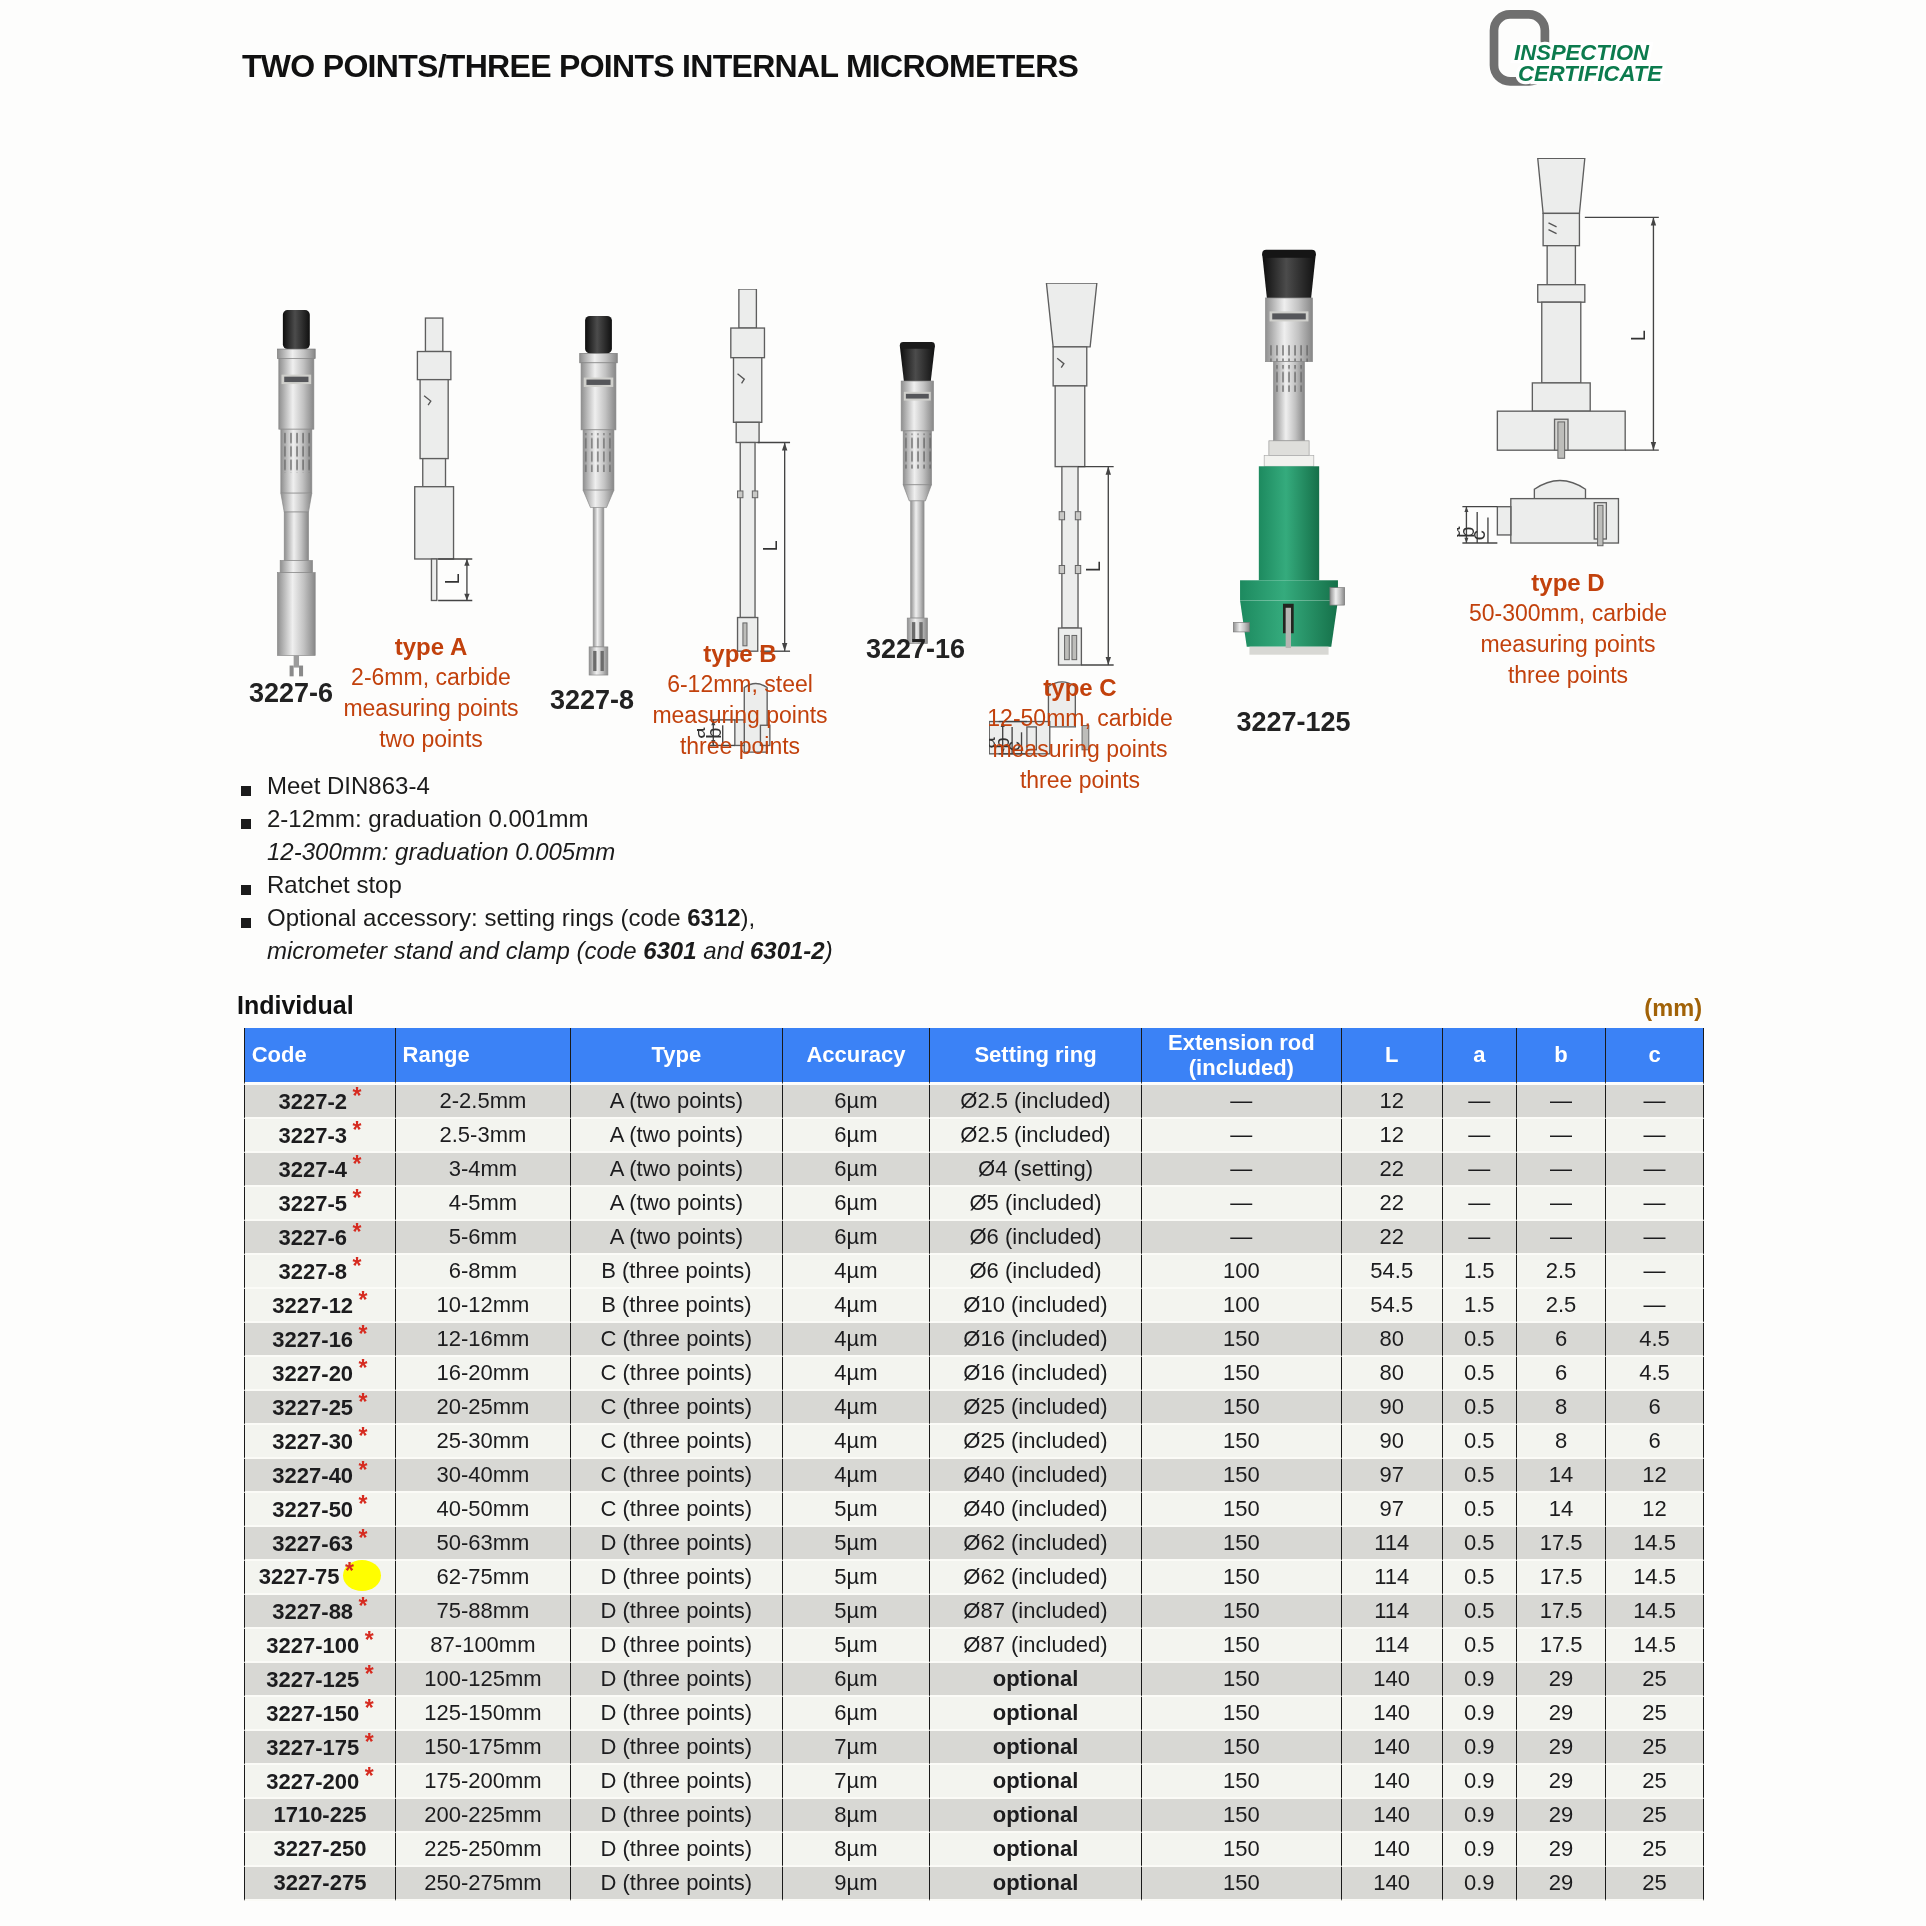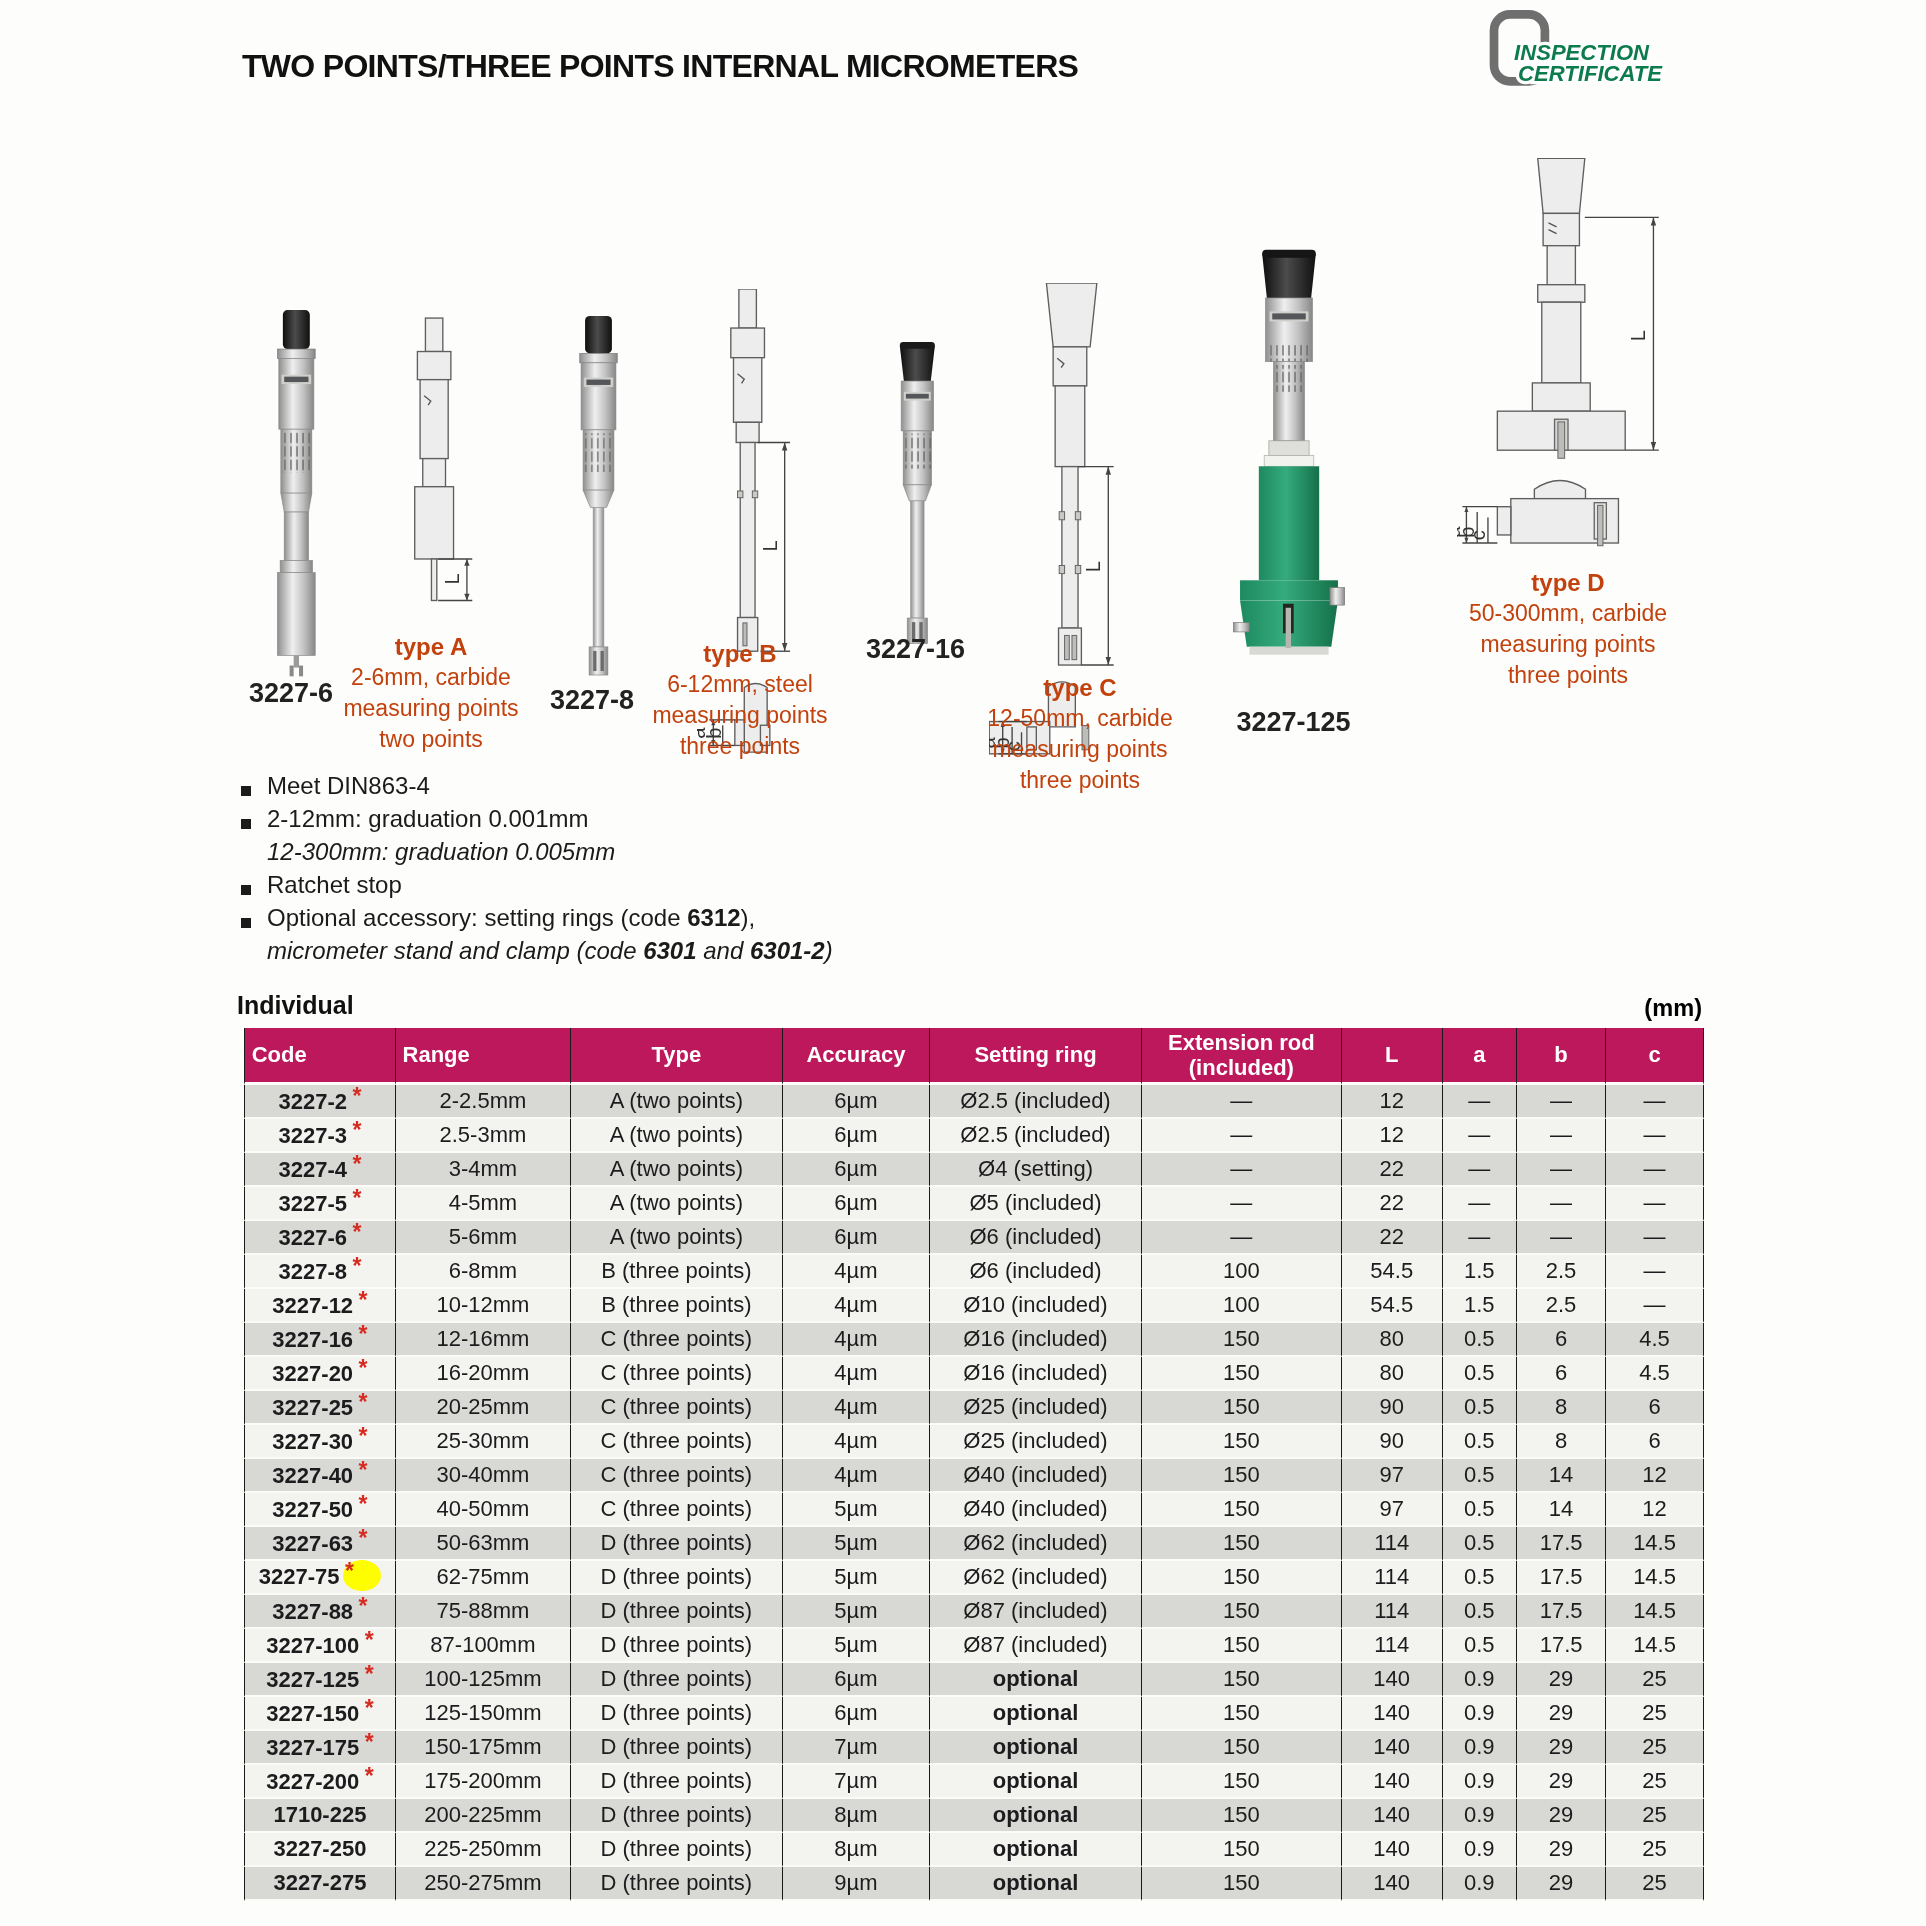--- a/index.html
+++ b/index.html
@@ -20,26 +20,26 @@
 
   
   .features{position:absolute;left:241px;top:769px;font-size:24px;line-height:33px;color:#1b1b1b;}
   .feat-row{display:flex;align-items:center;}
   .bullet{width:10px;height:10px;background:#1b1b1b;margin:11.4px 16px 0 0;flex:0 0 auto;}
   .feat-cont{margin-left:26px;font-style:italic;}
   .bold{font-weight:bold;}
 
   
   .individual{position:absolute;left:237px;top:991px;font-size:25px;font-weight:bold;color:#111;}
-  .unitlabel{position:absolute;left:1608px;top:995px;width:94px;text-align:right;font-size:23.6px;font-weight:bold;color:#000000;}
+  .unitlabel{position:absolute;left:1608px;top:995px;width:94px;text-align:right;font-size:23.6px;font-weight:bold;color:#a16207;}
 
   
   .tblwrap{position:absolute;left:244px;top:1028px;width:1460px;}
   table.spec{width:100%;border-collapse:separate;border-spacing:0;table-layout:fixed;}
-  table.spec th{background:#be185d;color:#ffffff;font-size:22px;font-weight:bold;height:54px;
+  table.spec th{background:#3b82f6;color:#ffffff;font-size:22px;font-weight:bold;height:54px;
     border-right:1.3px solid #1a1a1a;border-bottom:3.4px solid #fdfdfc;padding:0 6.7px;vertical-align:middle;}
   table.spec th:first-child{border-left:1.3px solid #1a1a1a;}
   table.spec th .h2{display:block;line-height:25px;}
   th.left{text-align:left;padding-left:17.5px;}
   table.spec td{font-size:22px;height:32px;text-align:center;vertical-align:middle;
     border-right:1.3px solid #1a1a1a;border-bottom:2px solid #fbfbf7;padding:0 5.4px;white-space:nowrap;}
   table.spec td:first-child{border-left:1.3px solid #1a1a1a;}
   tr.odd td{background:#d8d8d4;}
   tr.even td{background:#f3f4ef;}
   td.c-code{text-align:left;padding-left:17.5px;}

